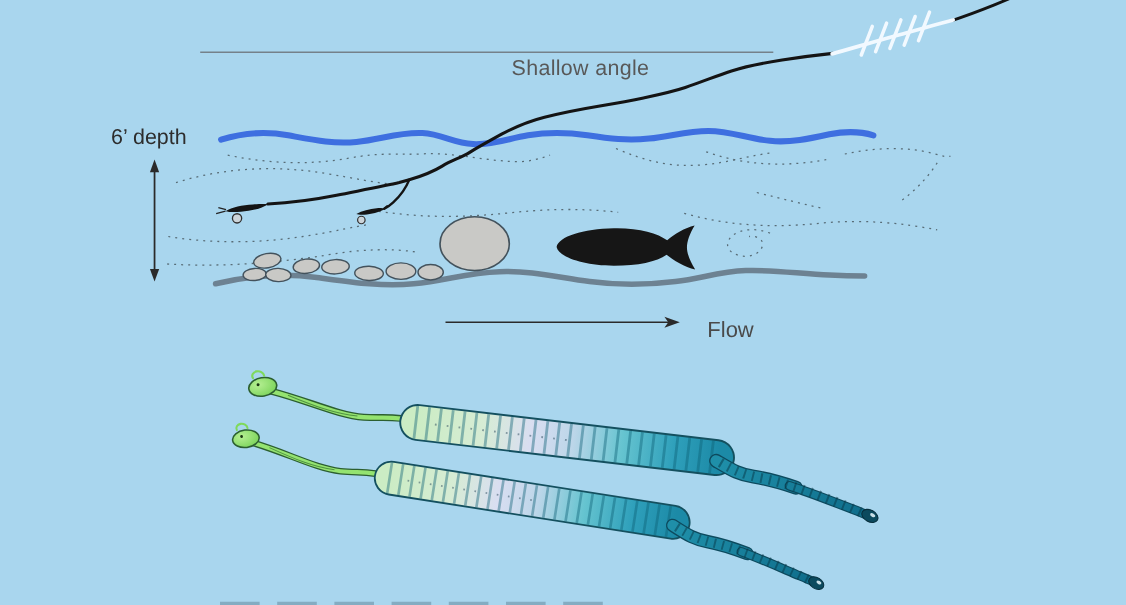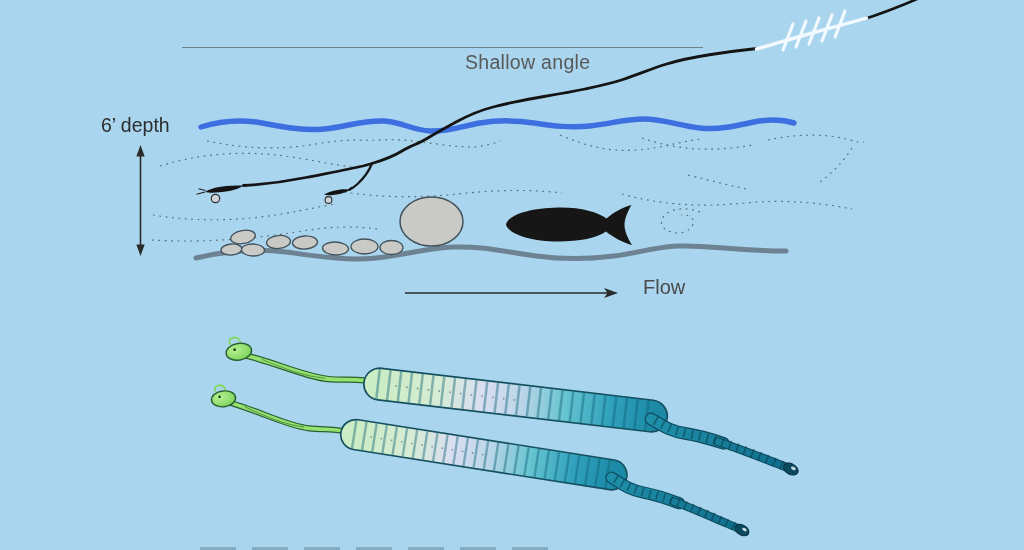--- a/index.html
+++ b/index.html
@@ -6,21 +6,21 @@
   body{
     width:1024px;height:550px;overflow:hidden;
     background:#a9d6ee;
     font-family:"Liberation Sans", sans-serif;
   }
   .stage{position:relative;width:1024px;height:550px;}
   .stage svg{position:absolute;left:0;top:0;}
   .lbl{position:absolute;white-space:nowrap;user-select:none;}
   .lbl-shallow{left:465px;top:51px;font-size:19.5px;color:#585858;letter-spacing:.3px;}
   .lbl-depth{left:101px;top:114px;font-size:19.5px;color:#2d2d2d;}
-  .lbl-flow{left:643px;top:276px;font-size:20px;color:#4a4a4a;}
+  .lbl-flow{left:643px;top:289px;font-size:20px;color:#4a4a4a;}
 </style>
 </head>
 <body>
 
 <div class="stage">
 
   <svg width="1024" height="550" viewBox="0 0 1024 550">
 
     <defs>
       <linearGradient id="bodyGrad" gradientUnits="userSpaceOnUse" x1="150" y1="0" x2="432" y2="0">

